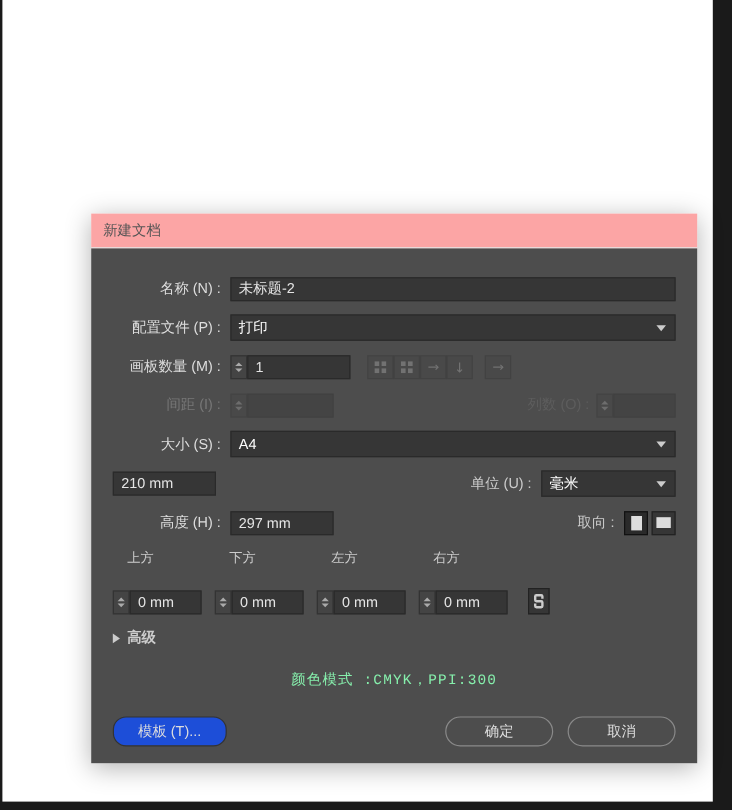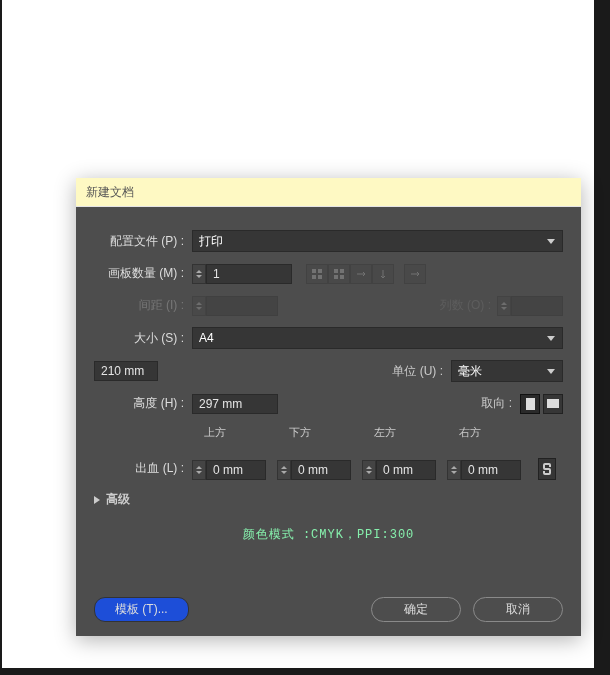--- a/index.html
+++ b/index.html
@@ -1,19 +1,19 @@
 <!DOCTYPE html>
 <html><head>
   <meta charset="utf-8">
   <style>
     *{box-sizing:border-box;margin:0;padding:0;}
     body{width:610px;height:675px;background:#1a1a1a;font-family:"Microsoft YaHei",sans-serif;font-size:12px;color:#ccc;overflow:hidden;}
     .canvas{position:absolute;left:2px;top:0;width:592px;height:668px;background:#fff;}
     .dialog{position:absolute;left:76px;top:178px;width:505px;height:458px;background:#fff;box-shadow:0 4px 20px rgba(0,0,0,.3);}
-    .titlebar{height:29px;background:#fef9c3;padding:6px 10px;color:#555;font-size:12px;border-bottom:1px solid #e5e5e5;}
+    .titlebar{height:29px;background:#fca5a5;padding:6px 10px;color:#555;font-size:12px;border-bottom:1px solid #e5e5e5;}
     .body{background:#4d4d4d;height:429px;padding:23px 18px 14px 18px;position:relative;}
     .row{display:flex;align-items:center;margin-bottom:11px;min-height:21px;}
     .lbl{width:98px;text-align:right;padding-right:8px;color:#ddd;font-size:12px;white-space:nowrap;}
     .lbl.dim{color:#777;}
     .txt{height:20px;background:#363636;border:1px solid #2a2a2a;color:#e5e5e5;padding:0 6px;font-size:12px;outline:none;}
     .txt.big{flex:1;}
     .sel{height:22px;background:#363636;border:1px solid #2a2a2a;color:#ffffff;padding:0 6px;font-size:12px;outline:none;flex:1;position:relative;display:flex;align-items:center;}
     .sel::after{content:"";position:absolute;right:7px;top:8px;border-left:4px solid transparent;border-right:4px solid transparent;border-top:5px solid #ccc;}
     .spin{display:flex;align-items:center;}
     .spin .arr{width:14px;height:20px;background:#444;display:flex;flex-direction:column;justify-content:center;align-items:center;border:1px solid #333;}
@@ -46,20 +46,24 @@
   </style>
 </head>
 <body>
 
 <div class="canvas"></div>
 
 <div class="dialog">
   <div class="titlebar">新建文档</div>
   <div class="body">
 
+    <div class="row">
+      <div class="lbl">名称 (N) :</div>
+      <input class="txt big" value="未标题-2" style="">
+    </div>
 
     <div class="row">
       <div class="lbl">配置文件 (P) :</div>
       <div class="sel">
           <span>打印</span>
         </div>
     </div>
 
     <div class="row">
       <div class="lbl">画板数量 (M) :</div>
@@ -123,21 +127,21 @@
     </div>
 
     <div class="row">
       <div class="lbl">大小 (S) :</div>
       <div class="sel">
           <span>A4</span>
         </div>
     </div>
 
     <div class="row">
-      <input class="txt" style="width: 64px;" value="210 mm">
+      <input class="txt" style="width: 86px;" value="210 mm">
       <div class="secondrow" style="margin-left:auto">
         <span>单位 (U) :</span>
         <div class="sel" style="width:112px;margin-left:8px;flex:none">
             <span>毫米</span>
           </div>
       </div>
     </div>
 
     <div class="row">
       <div class="lbl">高度 (H) :</div>
@@ -149,21 +153,20 @@
               <span class="page-ic"></span>
             </div>
           <div class="obtn">
               <span class="page-ic ls"></span>
             </div>
         </div>
       </div>
     </div>
 
     <div class="row" style="align-items:flex-end">
-      <div class="lbl" style="padding-bottom:3px">出血 (L) :</div>
       <div class="bleedrow">
         <div class="bcol">
           <div class="blabel">上方</div>
           <div class="spin">
               <div class="arr"></div>
               <input class="txt" style="width: 60px;" value="0 mm">
             </div>
         </div>
         <div class="bcol">
           <div class="blabel">下方</div>

